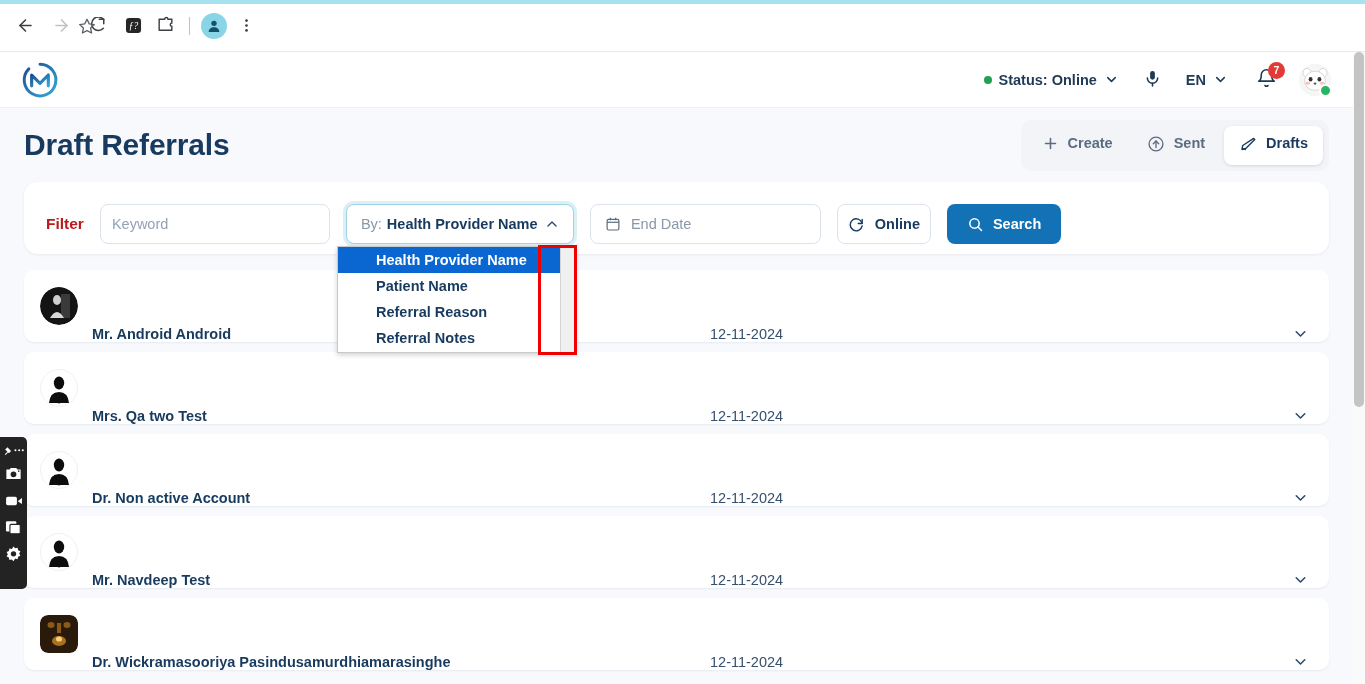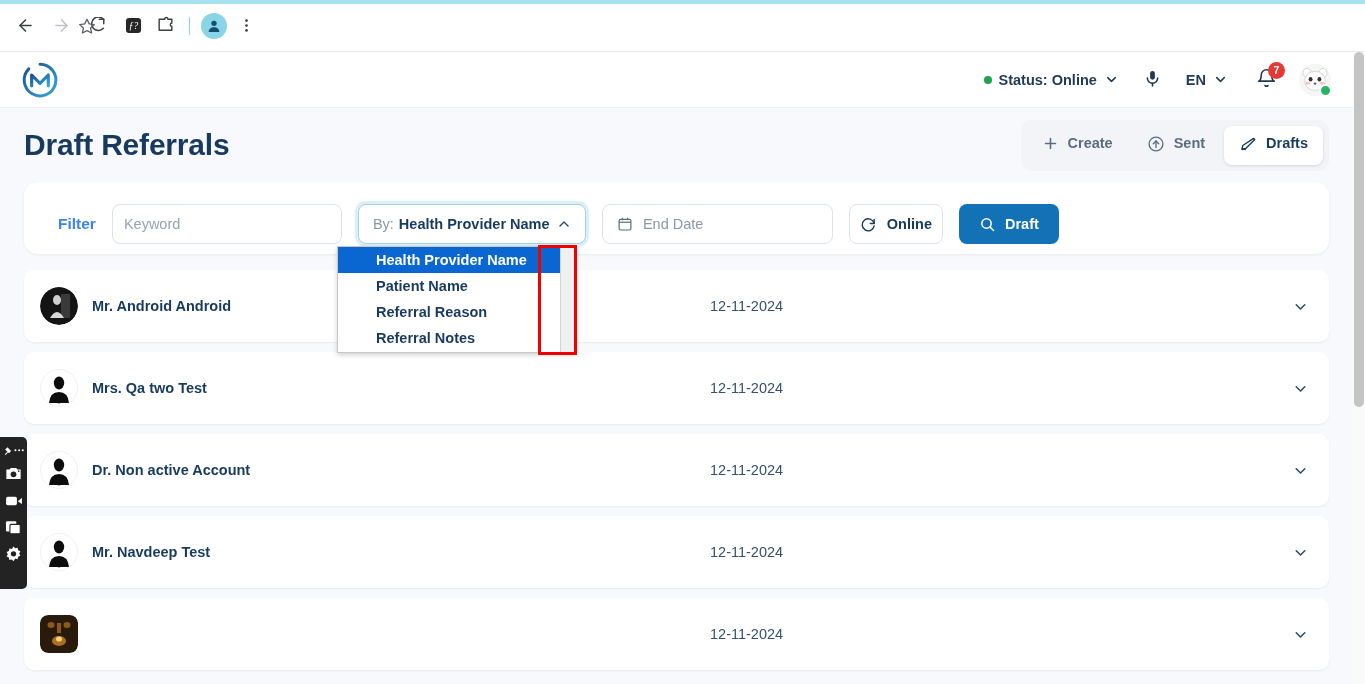--- a/index.html
+++ b/index.html
@@ -121,21 +121,21 @@
     box-shadow: 0 1px 3px rgba(20,40,70,.14);
   }
 
   
   #content-card {
     margin: 0 24px; background: #ffffff; border-radius: 14px;
     box-shadow: 0 1px 3px rgba(25,45,75,.07); padding: 22px 22px 10px 22px;
     position: relative;
   }
   #filter-row { display: flex; align-items: center; gap: 16px; }
-  #filter-label { font-size: 15.5px; font-weight: 700; color: #3b82f6; margin-left: 12px; }
+  #filter-label { font-size: 15.5px; font-weight: 700; color: #b91c1c; }
   .field {
     height: 40px; border: 1px solid #dde3eb; border-radius: 8px;
     background: #fff; display: flex; align-items: center; gap: 10px;
     padding: 0 14px; font-size: 14.5px; color: #8a97a8;
   }
   #keyword-input { width: 230px; padding-left: 11px; }
   #keyword-input input {
     border: 0; outline: 0; width: 100%; font-size: 14.5px;
     color: #173a5e; font-family: inherit; background: transparent;
   }
@@ -196,21 +196,21 @@
     border: 1px solid #eef1f5;
     display: flex; align-items: flex-end; justify-content: center;
   }
   .row-avatar.photo { border: 0; }
   .row-name {
     font-size: 14.5px; font-weight: 700; color: #173a5e; white-space: nowrap;
   }
   .row-date {
     position: absolute; font-size: 14.5px; color: #36506e; white-space: nowrap; margin-left: 40px;
   }
-  .row-inner { flex: 1 1 auto; position: relative; display: flex; align-items: center; height: 100%; }
+  .row-inner { flex: 1 1 auto; position: relative; display: flex; align-items: flex-end; height: 100%; }
   .row-chevron { margin-left: auto; color: #2e4a6b; display:flex; align-items:center; }
 
   
   #page-scrollbar {
     position: absolute; top: 52px; right: 0; width: 12px; height: 632px;
     background: #fafafa;
   }
   #page-scroll-thumb {
     position: absolute; top: 0; left: 1px; width: 10px; height: 355px;
     background: #c4c4c4; border-radius: 5px;
@@ -442,21 +442,21 @@
         <span>Online</span>
       </div>
 
       <div id="search-btn">
         <span style="display:flex;">
           <svg width="17" height="17" viewBox="0 0 24 24" fill="none" stroke="currentColor" stroke-width="2.2" stroke-linecap="round">
               <circle cx="10.6" cy="10.6" r="6.6"></circle>
               <line x1="15.6" y1="15.6" x2="20.5" y2="20.5"></line>
             </svg>
         </span>
-        <span>Draft</span>
+        <span>Search</span>
       </div>
     </div>
 
     <div id="by-dropdown">
       <div id="dd-scrollbar"></div>
       <div class="dd-option selected">Health Provider Name</div>
       <div class="dd-option">Patient Name</div>
       <div class="dd-option">Referral Reason</div>
       <div class="dd-option">Referral Notes</div>
       <div id="dd-highlight-box"></div>
@@ -550,20 +550,21 @@
         <svg width="38" height="38" viewBox="0 0 38 38">
           <rect width="38" height="38" rx="8" fill="#2a1a0c"></rect>
           <ellipse cx="19" cy="26" rx="7" ry="5" fill="#a8701f"></ellipse>
           <ellipse cx="19" cy="24" rx="3" ry="2.6" fill="#f6d07a"></ellipse>
           <rect x="17" y="8" width="4" height="10" fill="#8a5a16"></rect>
           <ellipse cx="11" cy="10" rx="3.5" ry="3" fill="#8a5a16"></ellipse>
           <ellipse cx="27" cy="10" rx="3.5" ry="3" fill="#8a5a16"></ellipse>
         </svg>
       </div>
       <div class="row-inner">
+        <span class="row-name">Dr. Wickramasooriya Pasindusamurdhiamarasinghe</span>
         <span class="row-date" style="left:578px;">12-11-2024</span>
         <span class="row-chevron">
           <svg width="17" height="17" viewBox="0 0 24 24" fill="none" stroke="currentColor" stroke-width="2.2" stroke-linecap="round" stroke-linejoin="round">
               <polyline points="6 9.5 12 15.5 18 9.5"></polyline>
             </svg>
         </span>
       </div>
     </div>
 
   </div>

